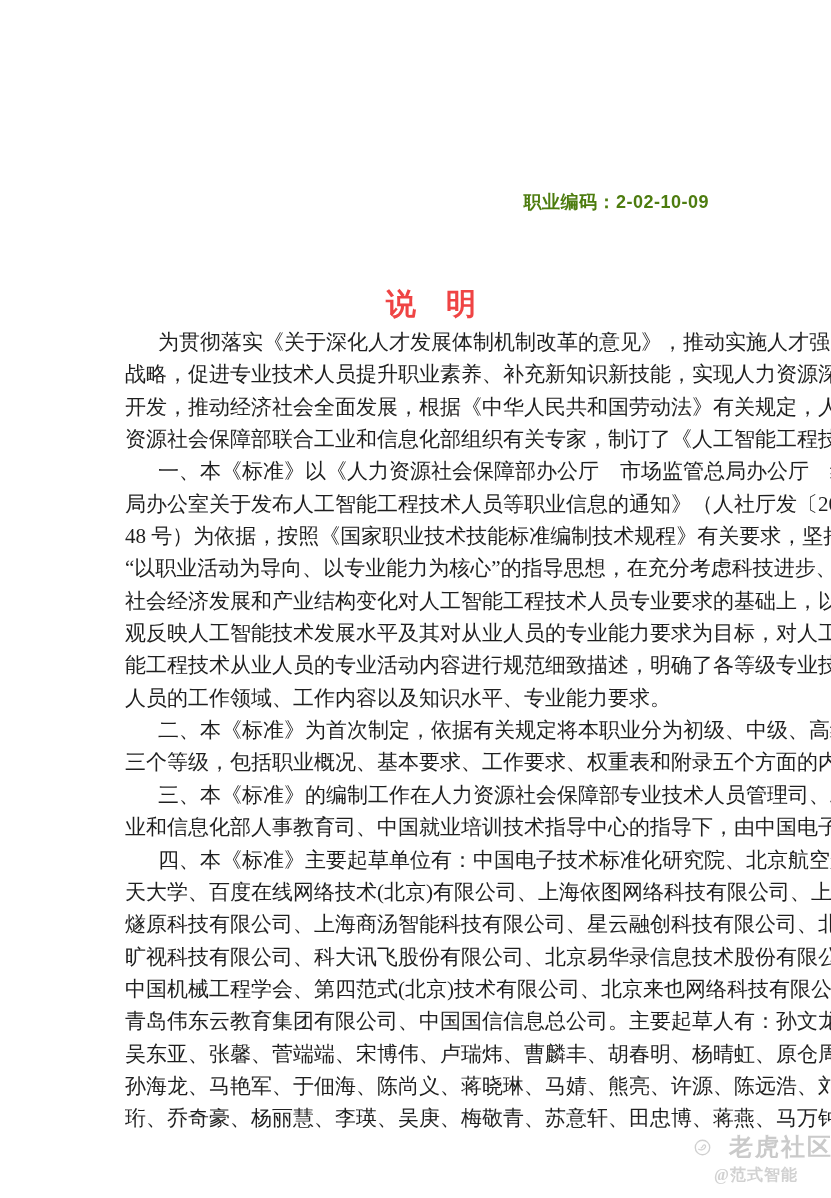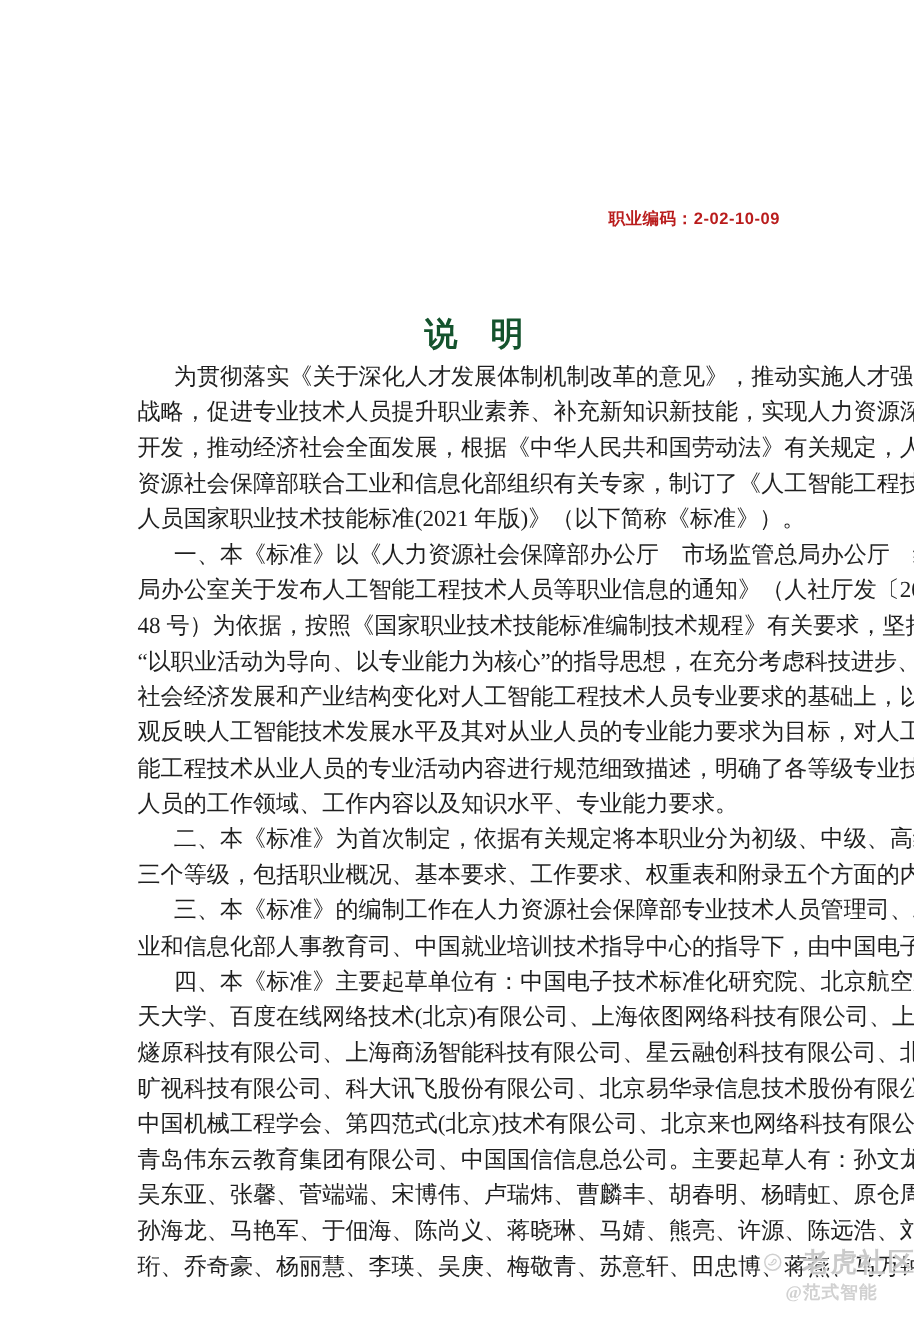--- a/index.html
+++ b/index.html
@@ -15,34 +15,34 @@
     overflow: hidden;
     font-family: "Liberation Serif", "DejaVu Serif", serif;
     color: #1f1f1f;
   }
   .header-code {
     position: absolute;
     top: 190px;
     right: 122px;
     font-family: "Liberation Sans", "DejaVu Sans", sans-serif;
     font-weight: 600;
-    font-size: 15px;
+    font-size: 18px;
     letter-spacing: 0.5px;
-    color: #b91c1c;
+    color: #4d7c0f;
     white-space: nowrap;
   }
   .doc-title {
     position: absolute;
     top: 284px;
     left: 125px;
     width: 612px;
     text-align: center;
     font-size: 30px;
     font-weight: 700;
-    color: #14532d;
+    color: #ef4444;
     white-space: nowrap;
   }
   .doc-body {
     position: absolute;
     top: 326px;
     left: 125px;
     width: 612px;
   }
   .para { margin: 0; padding: 0; }
   .line {
@@ -101,21 +101,20 @@
   <div class="header-code">职业编码：2-02-10-09</div>
 
   <div class="doc-title">说　明</div>
 
   <div class="doc-body">
       <div class="para">
         <div class="line first">为贯彻落实《关于深化人才发展体制机制改革的意见》，推动实施人才强国</div>
         <div class="line">战略，促进专业技术人员提升职业素养、补充新知识新技能，实现人力资源深度</div>
         <div class="line">开发，推动经济社会全面发展，根据《中华人民共和国劳动法》有关规定，人力</div>
         <div class="line">资源社会保障部联合工业和信息化部组织有关专家，制订了《人工智能工程技术</div>
-        <div class="line">人员国家职业技术技能标准(2021 年版)》（以下简称《标准》）。</div>
       </div>
       <div class="para">
         <div class="line first">一、本《标准》以《人力资源社会保障部办公厅　市场监管总局办公厅　统计</div>
         <div class="line">局办公室关于发布人工智能工程技术人员等职业信息的通知》（人社厅发〔2019〕</div>
         <div class="line">48 号）为依据，按照《国家职业技术技能标准编制技术规程》有关要求，坚持</div>
         <div class="line">“以职业活动为导向、以专业能力为核心”的指导思想，在充分考虑科技进步、</div>
         <div class="line">社会经济发展和产业结构变化对人工智能工程技术人员专业要求的基础上，以客</div>
         <div class="line">观反映人工智能技术发展水平及其对从业人员的专业能力要求为目标，对人工智</div>
         <div class="line">能工程技术从业人员的专业活动内容进行规范细致描述，明确了各等级专业技术</div>
         <div class="line">人员的工作领域、工作内容以及知识水平、专业能力要求。</div>

